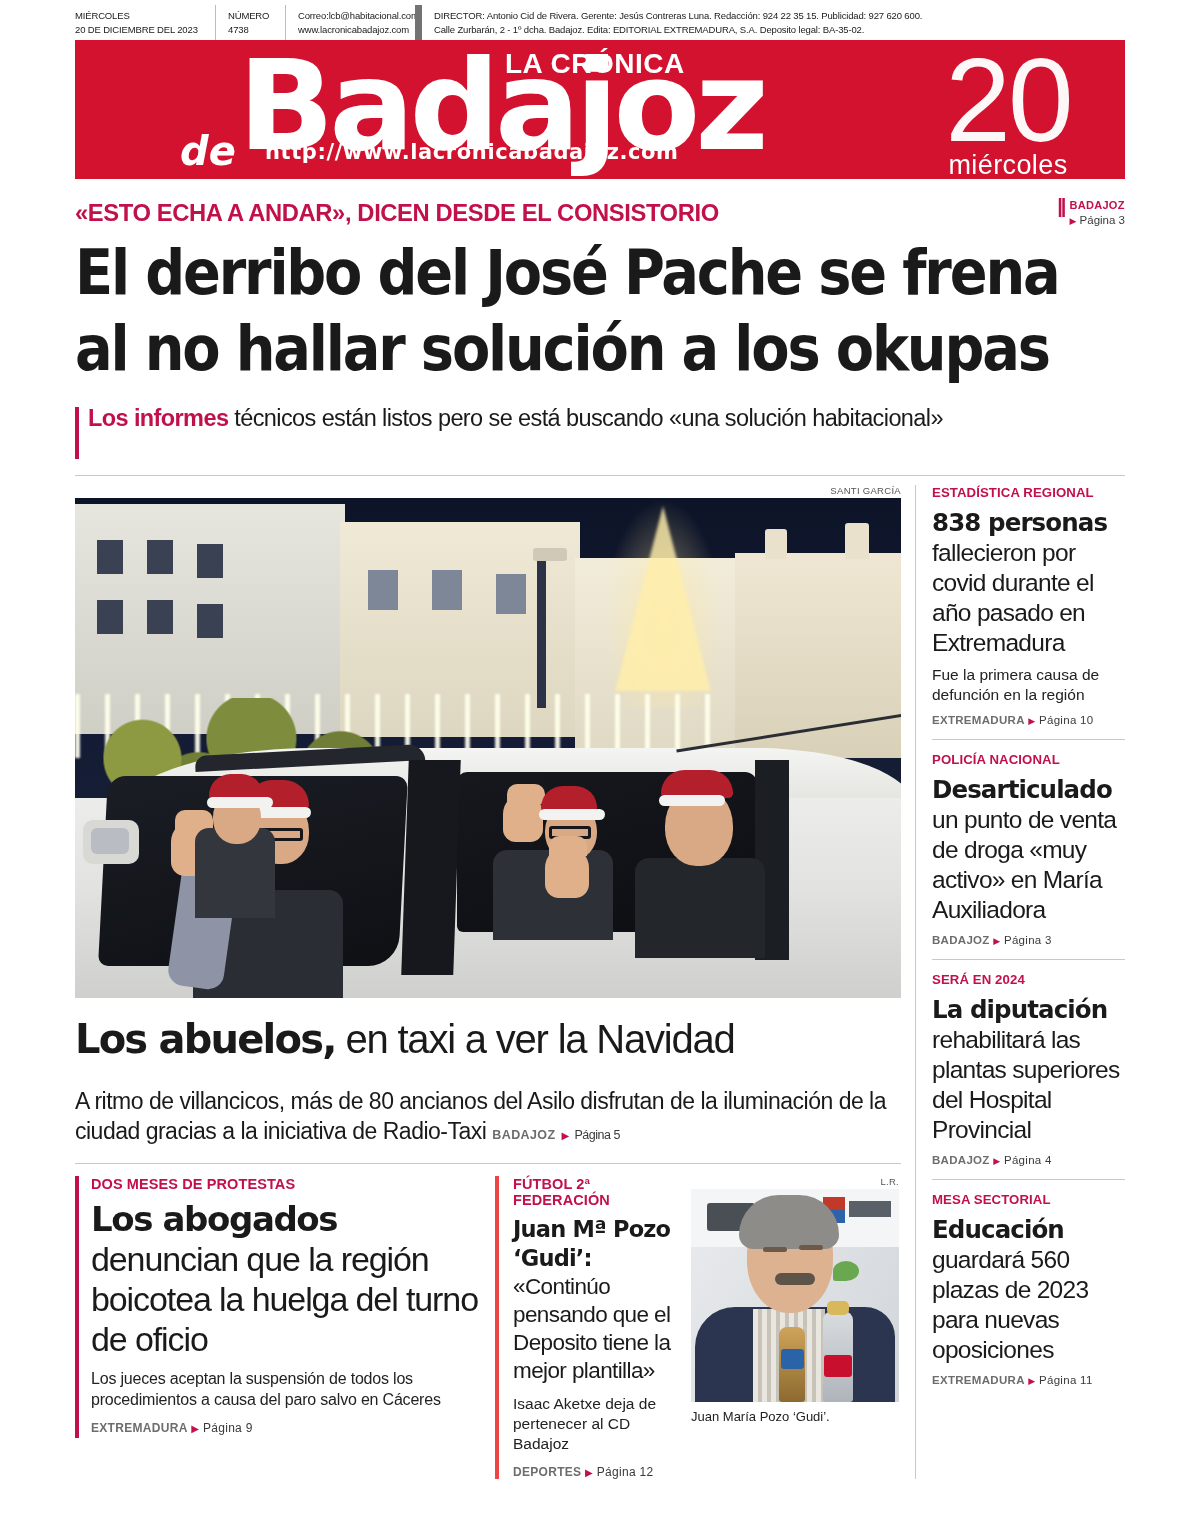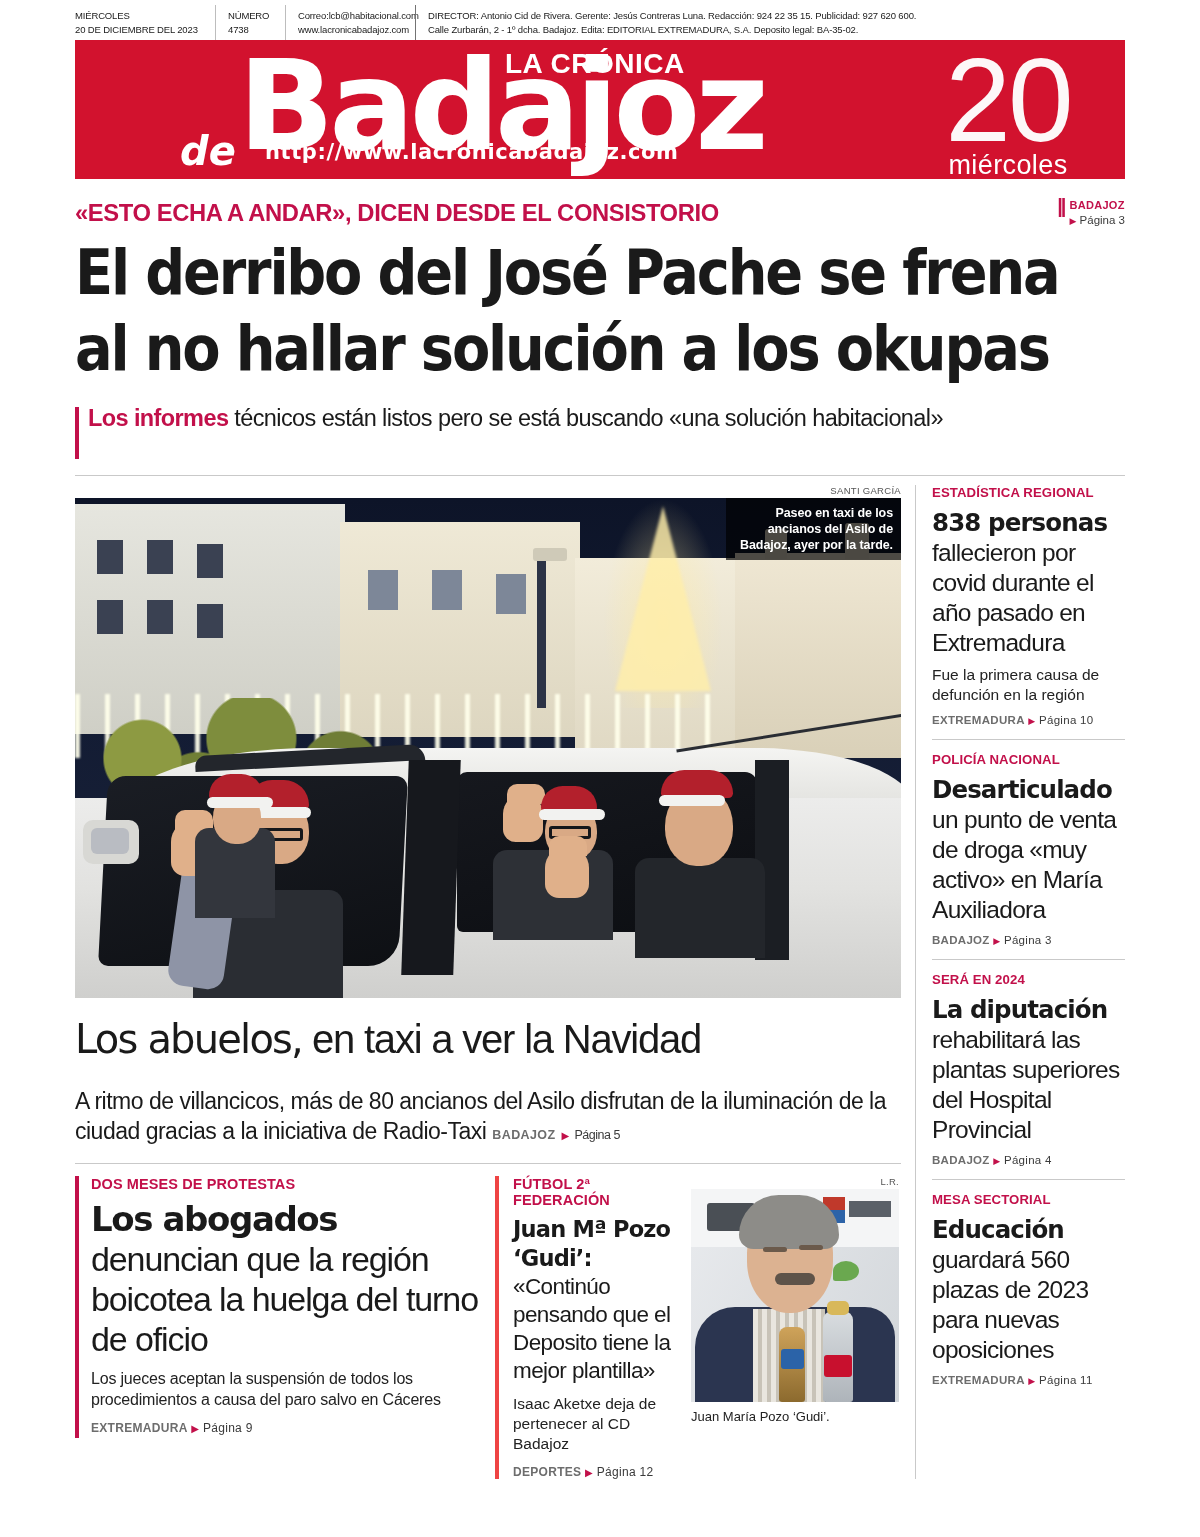--- a/index.html
+++ b/index.html
@@ -23,21 +23,21 @@
     padding-top: 5px;
     font-size: 9.5px;
     line-height: 1.45;
     color: #1a1a1a;
     letter-spacing: -0.15px;
   }
   .infobar .cell { padding: 0 12px; display: flex; flex-direction: column; justify-content: center; }
   .infobar .cell.first { padding-left: 0; width: 140px; }
   .infobar .cell.num { width: 70px; border-left: 1px solid #bdbdbd; }
   .infobar .cell.mail { width: 130px; border-left: 1px solid #bdbdbd; }
-  .infobar .cell.dir { flex: 1; border-left: 1px solid #737373; }
+  .infobar .cell.dir { flex: 1; border-left: 7px solid #737373; }
   .infobar .cell.dir div { white-space: nowrap; }
 
   
   .masthead {
     position: relative;
     height: 139px;
     background: #d2122e;
     overflow: hidden;
   }
   .mh-logo { position: absolute; left: 85px; top: 0; width: 700px; height: 139px; }
@@ -222,21 +222,21 @@
     font-size: 12.5px; line-height: 16px; font-weight: bold;
     padding: 7px 8px; text-align: right; letter-spacing: -0.1px;
   }
 
   
   .hero-head {
     margin-top: 18px;
     font-size: 40px; line-height: 46px; letter-spacing: -1.2px;
     font-family: "Liberation Sans", sans-serif; color: #1a1a1a;
   }
-  .hero-head b { font-weight: normal; font-family: "DejaVu Sans", sans-serif; letter-spacing: -1.8px; }
+  .hero-head b { font-weight: bold; font-family: "DejaVu Sans", sans-serif; letter-spacing: -1.8px; }
   .hero-sub {
     margin-top: 24px;
     font-size: 23px; line-height: 30px; letter-spacing: -0.5px; color: #1a1a1a;
   }
   .hero-sub .sec { font-size: 12.5px; font-weight: bold; color: #6d6d6d; letter-spacing: 0.4px; }
   .hero-sub .pag { font-size: 12.5px; color: #3a3a3a; }
   .hero-sub .arrow { color: #c2104a; font-size: 10px; }
 
   
   .bottom { display: flex; margin-top: 12px; border-top: 1px solid #c9c9c9; padding-top: 12px; }
@@ -422,21 +422,20 @@
           <div class="hat" style="left:466px;top:288px;width:56px;height:26px;"></div>
           <div class="glasses" style="left:474px;top:328px;width:42px;"></div>
           <div class="hand" style="left:470px;top:348px;width:44px;height:52px;"></div>
         </div>
         <div class="person">
           <div class="torso" style="left:560px;top:360px;width:130px;height:100px;background:#23262b;"></div>
           <div class="head" style="left:590px;top:288px;width:68px;height:80px;"></div>
           <div class="hat" style="left:586px;top:272px;width:72px;height:28px;"></div>
         </div>
 
-        <div class="caption-box">Paseo en taxi de los ancianos del Asilo de Badajoz, ayer por la tarde.</div>
       </div>
 
       <div class="hero-head">
         <b>Los abuelos,</b><span> en taxi a ver la Navidad</span>
       </div>
       <div class="hero-sub">
         <span>A ritmo de villancicos, más de 80 ancianos del Asilo disfrutan de la iluminación de la ciudad gracias a la iniciativa de Radio-Taxi</span>
         <span class="sec">BADAJOZ</span>
         <span class="arrow">▶</span>
         <span class="pag">Página 5</span>

